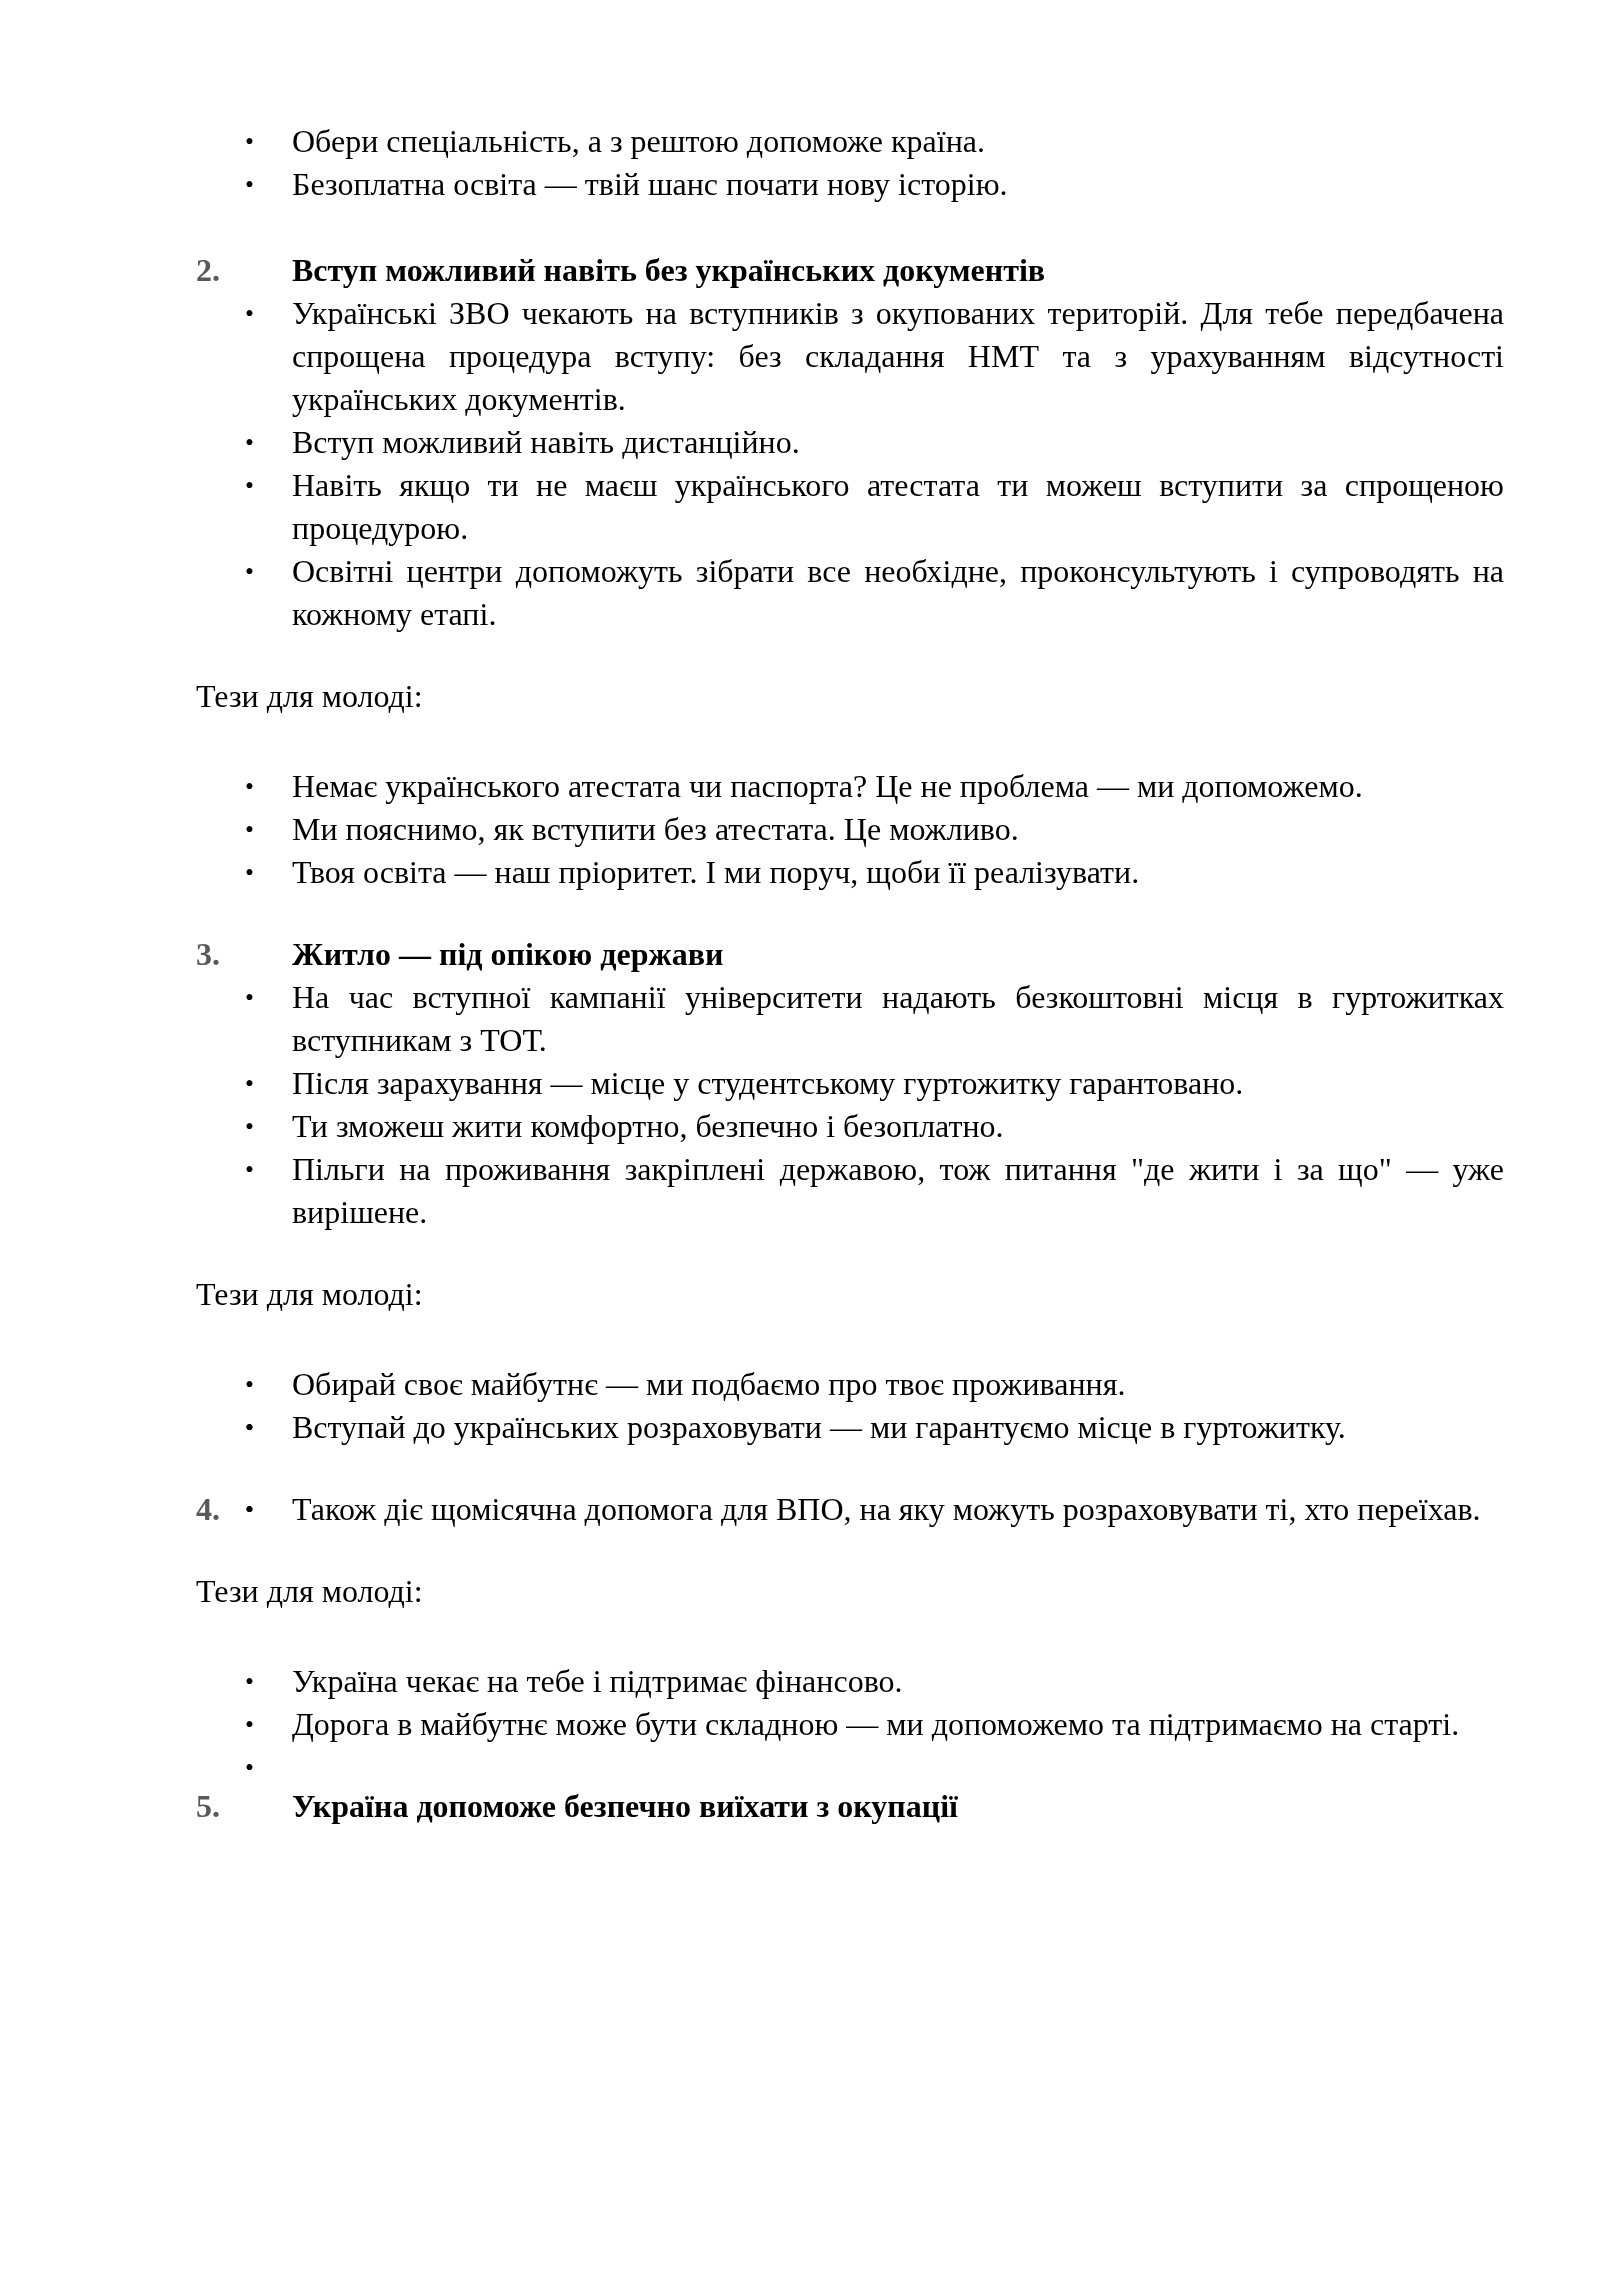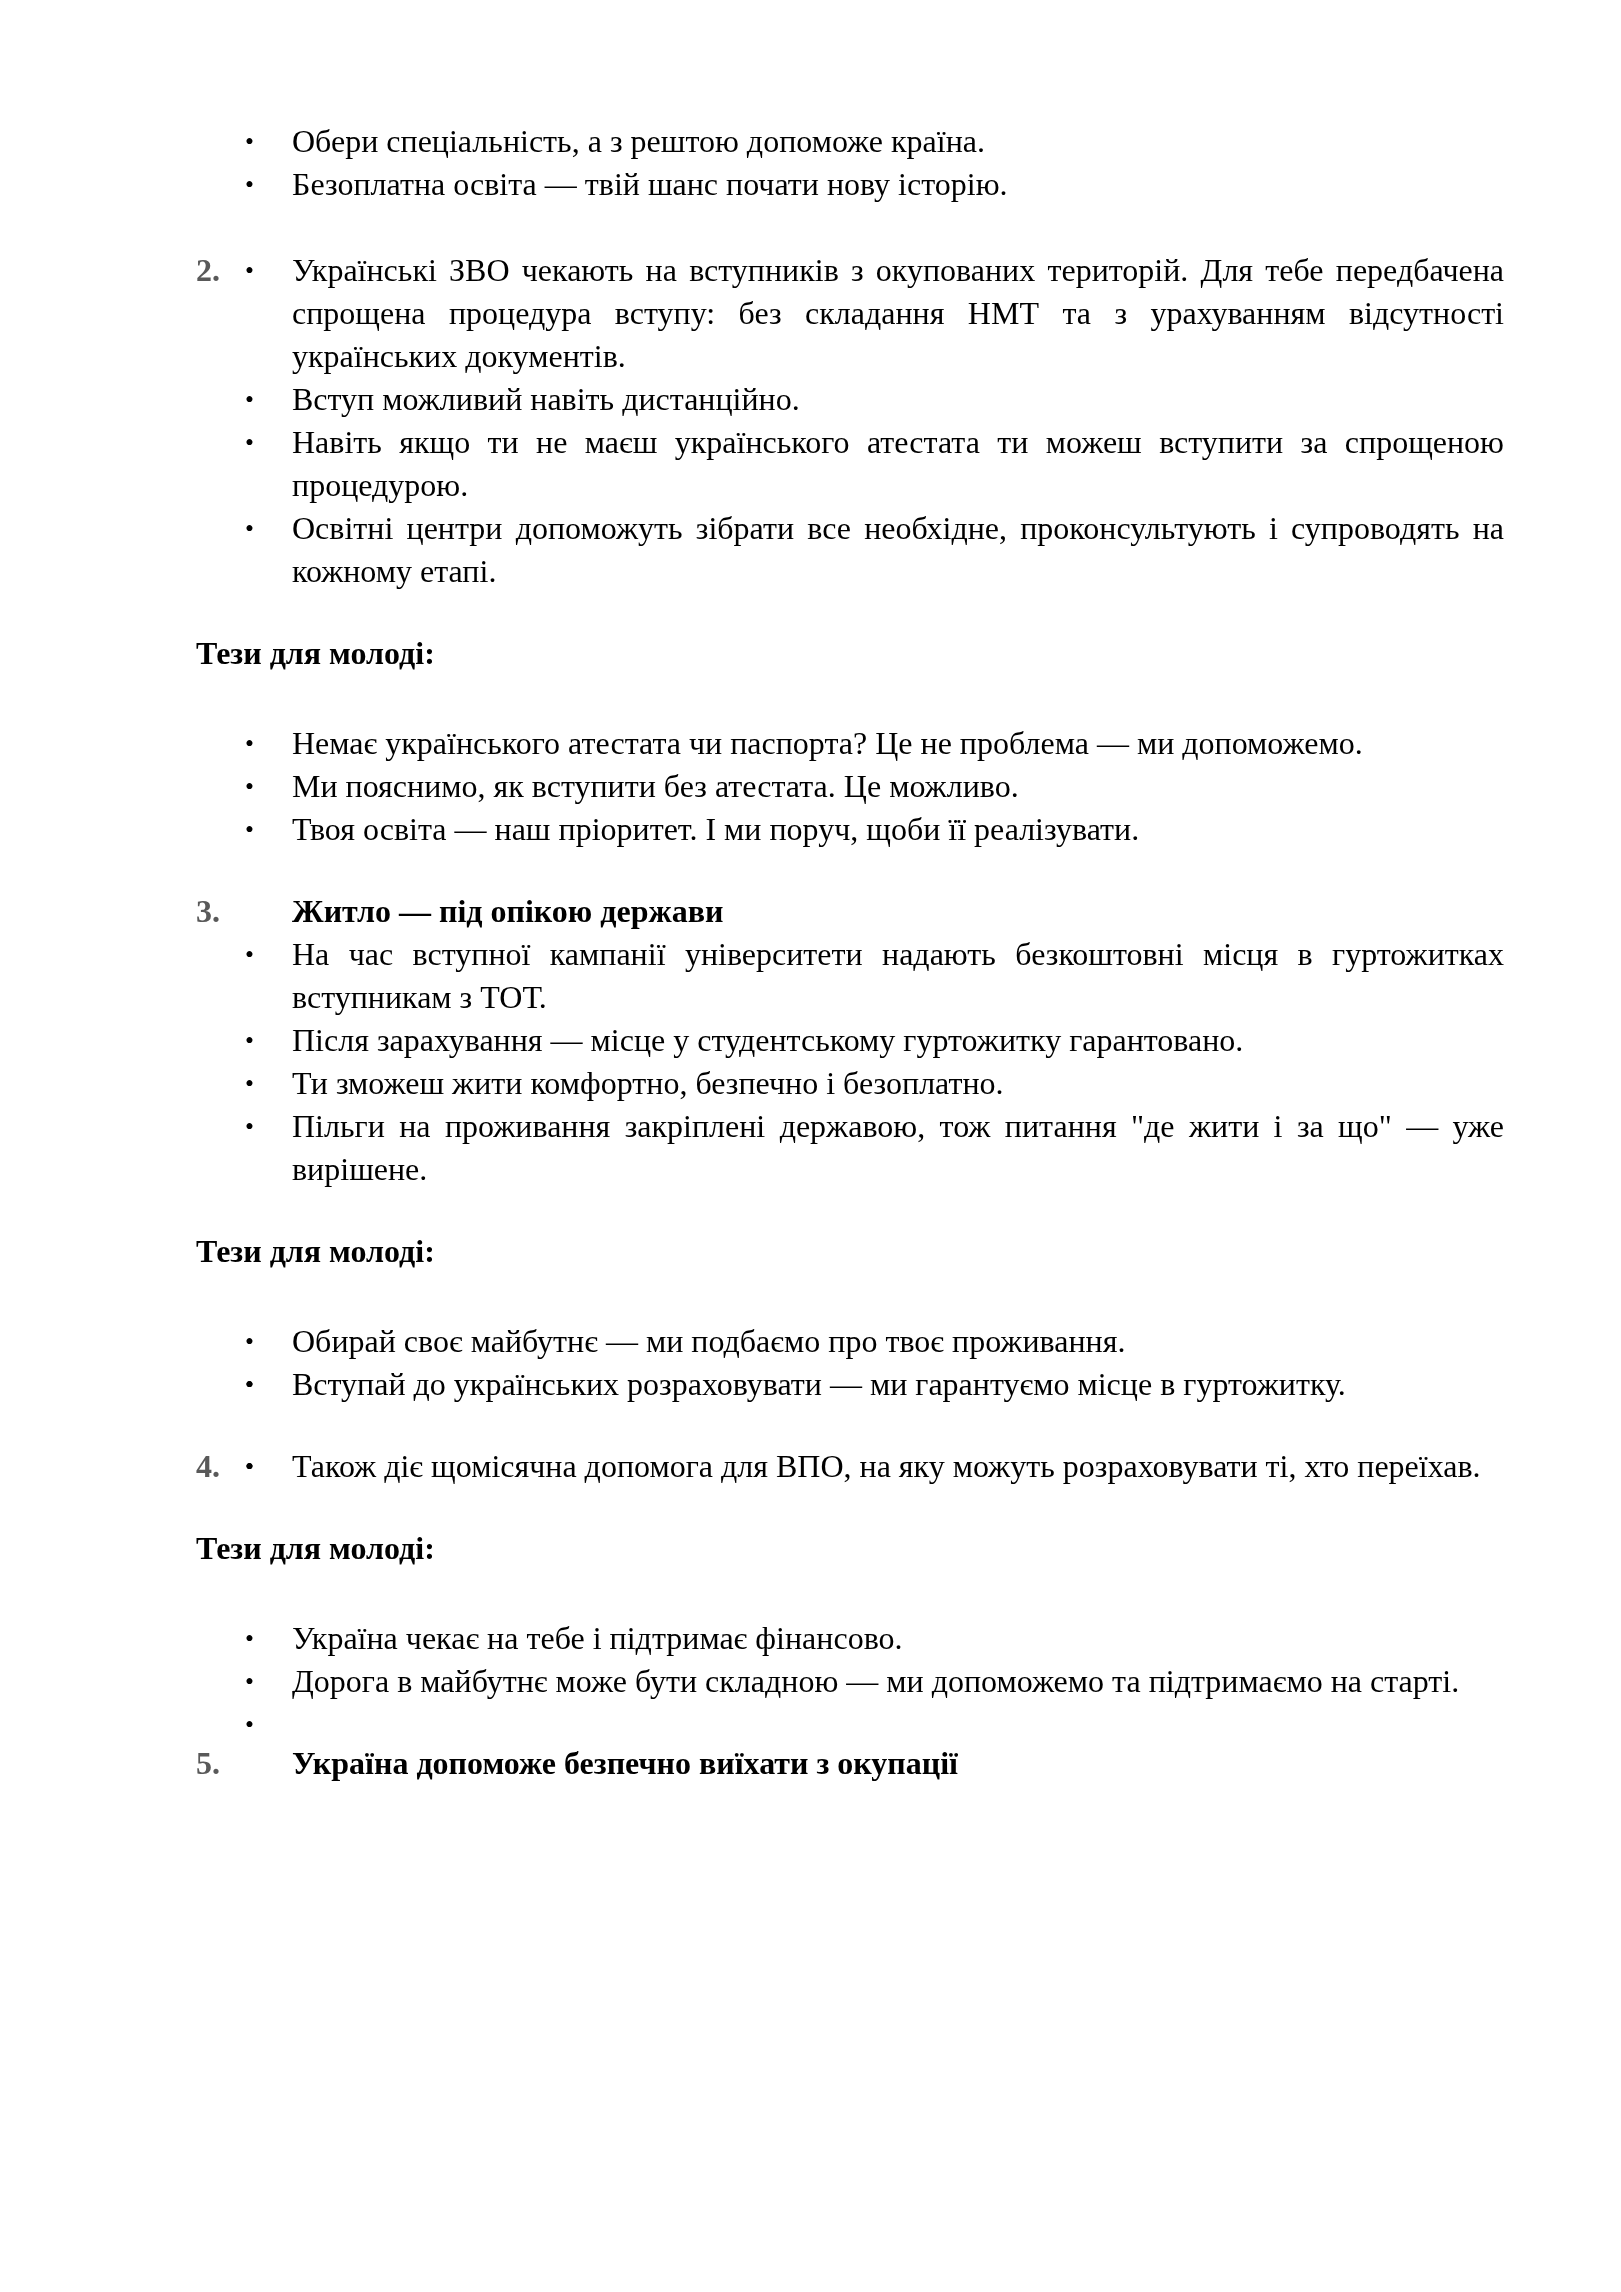--- a/index.html
+++ b/index.html
@@ -15,37 +15,38 @@
     position: relative; padding-left: 96px; line-height: 43px;
     text-align: justify; text-align-last: left;
   }
   ul.blist li .dot {
     position: absolute; left: 49px; top: 0; line-height: 43px; font-size: 25.5px;
   }
   .section-head { position: relative; line-height: 43px; font-weight: bold; padding-left: 96px; }
   .section-head .num { position: absolute; left: 0; top: 0; color: #595959; font-weight: bold; }
   .gap { height: 43px; }
   .gap-s { height: 39px; }
-  .theses { font-weight: bold; line-height: 43px; }
+  .theses { font-weight: normal; line-height: 43px; }
   .theses-gap { height: 47px; }
 </style>
 </head>
 <body>
 
 <div class="page">
   <div class="content">
 
     <ul class="blist">
       <li><span class="dot">•</span><span>Обери спеціальність, а з рештою допоможе країна.</span></li>
       <li><span class="dot">•</span><span>Безоплатна освіта — твій шанс почати нову історію.</span></li>
     </ul>
     <div class="gap"></div>
 
     <div class="section-head">
       <span class="num">2.</span>
+      <span>Вступ можливий навіть без українських документів</span>
     </div>
     <ul class="blist">
       <li><span class="dot">•</span><span>Українські ЗВО чекають на вступників з окупованих територій. Для тебе передбачена спрощена процедура вступу: без складання НМТ та з урахуванням відсутності українських документів.</span></li>
       <li><span class="dot">•</span><span>Вступ можливий навіть дистанційно.</span></li>
       <li><span class="dot">•</span><span>Навіть якщо ти не маєш українського атестата ти можеш вступити за спрощеною процедурою.</span></li>
       <li><span class="dot">•</span><span>Освітні центри допоможуть зібрати все необхідне, проконсультують і супроводять на кожному етапі.</span></li>
     </ul>
     <div class="gap-s"></div>
     <div class="theses">Тези для молоді:</div>
     <div class="theses-gap"></div>

